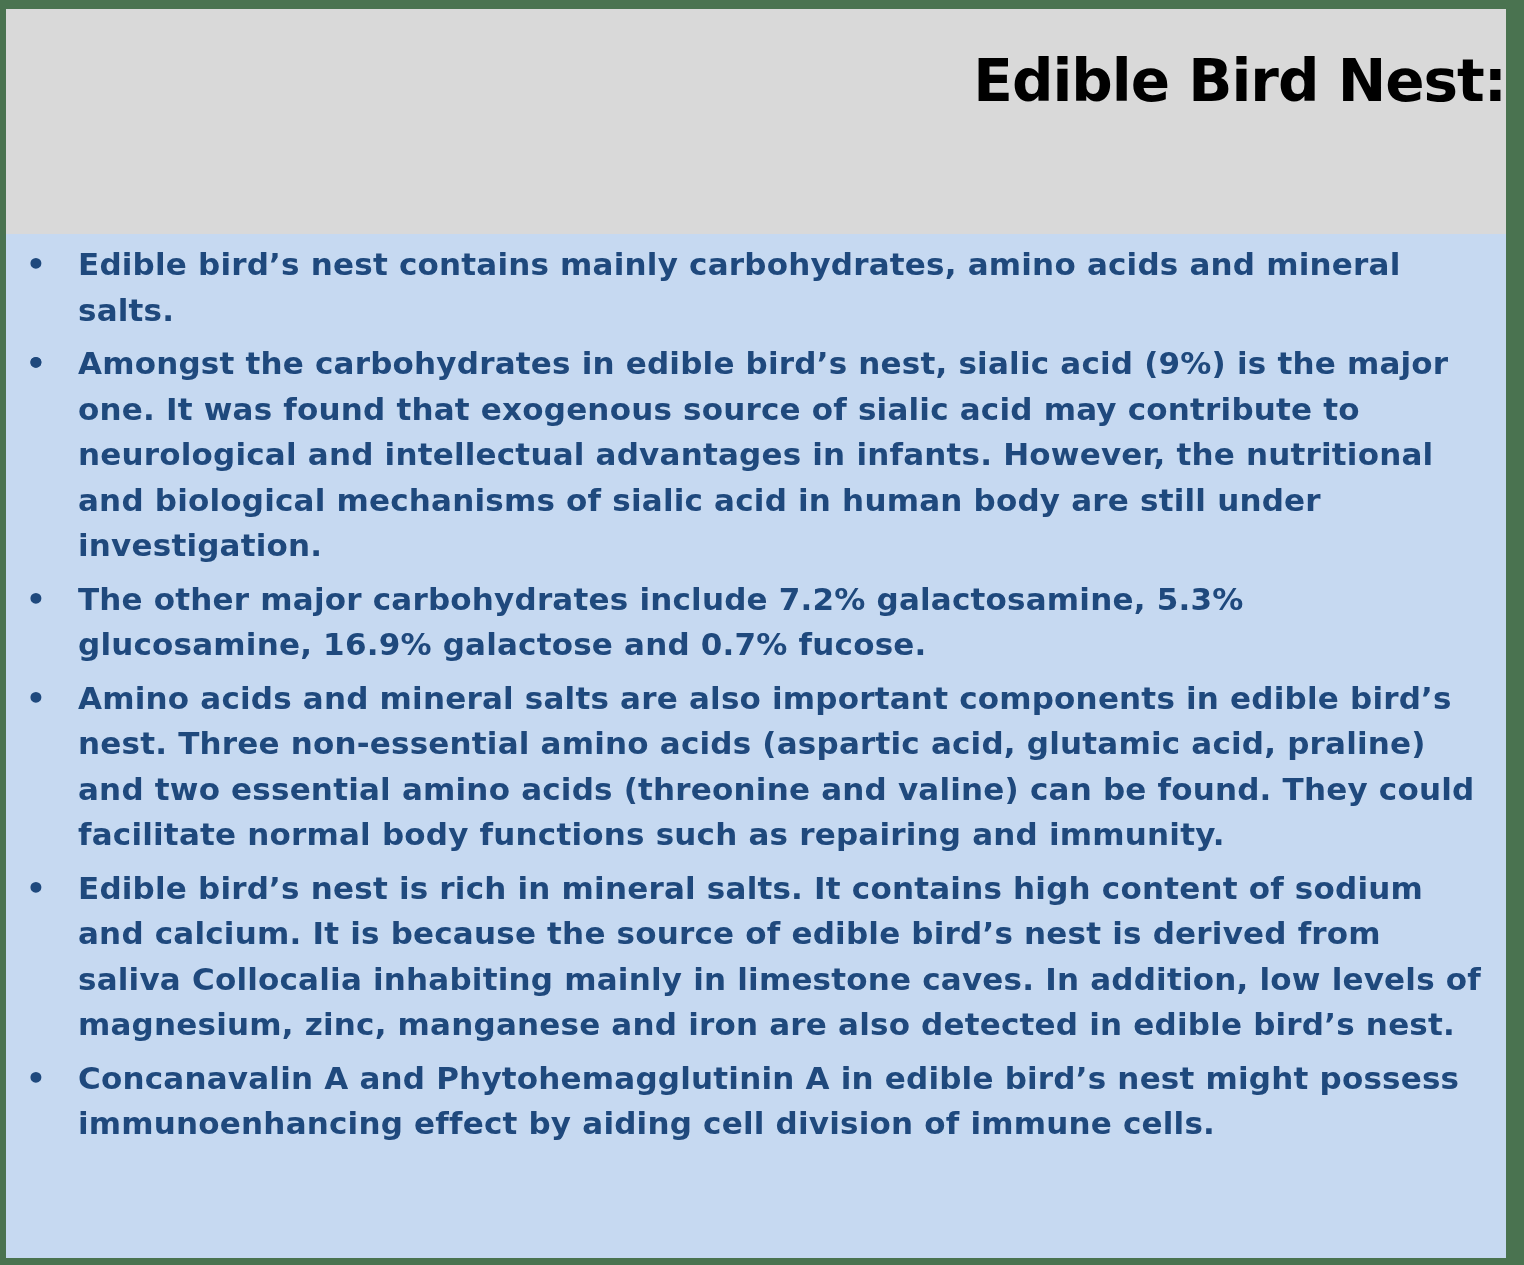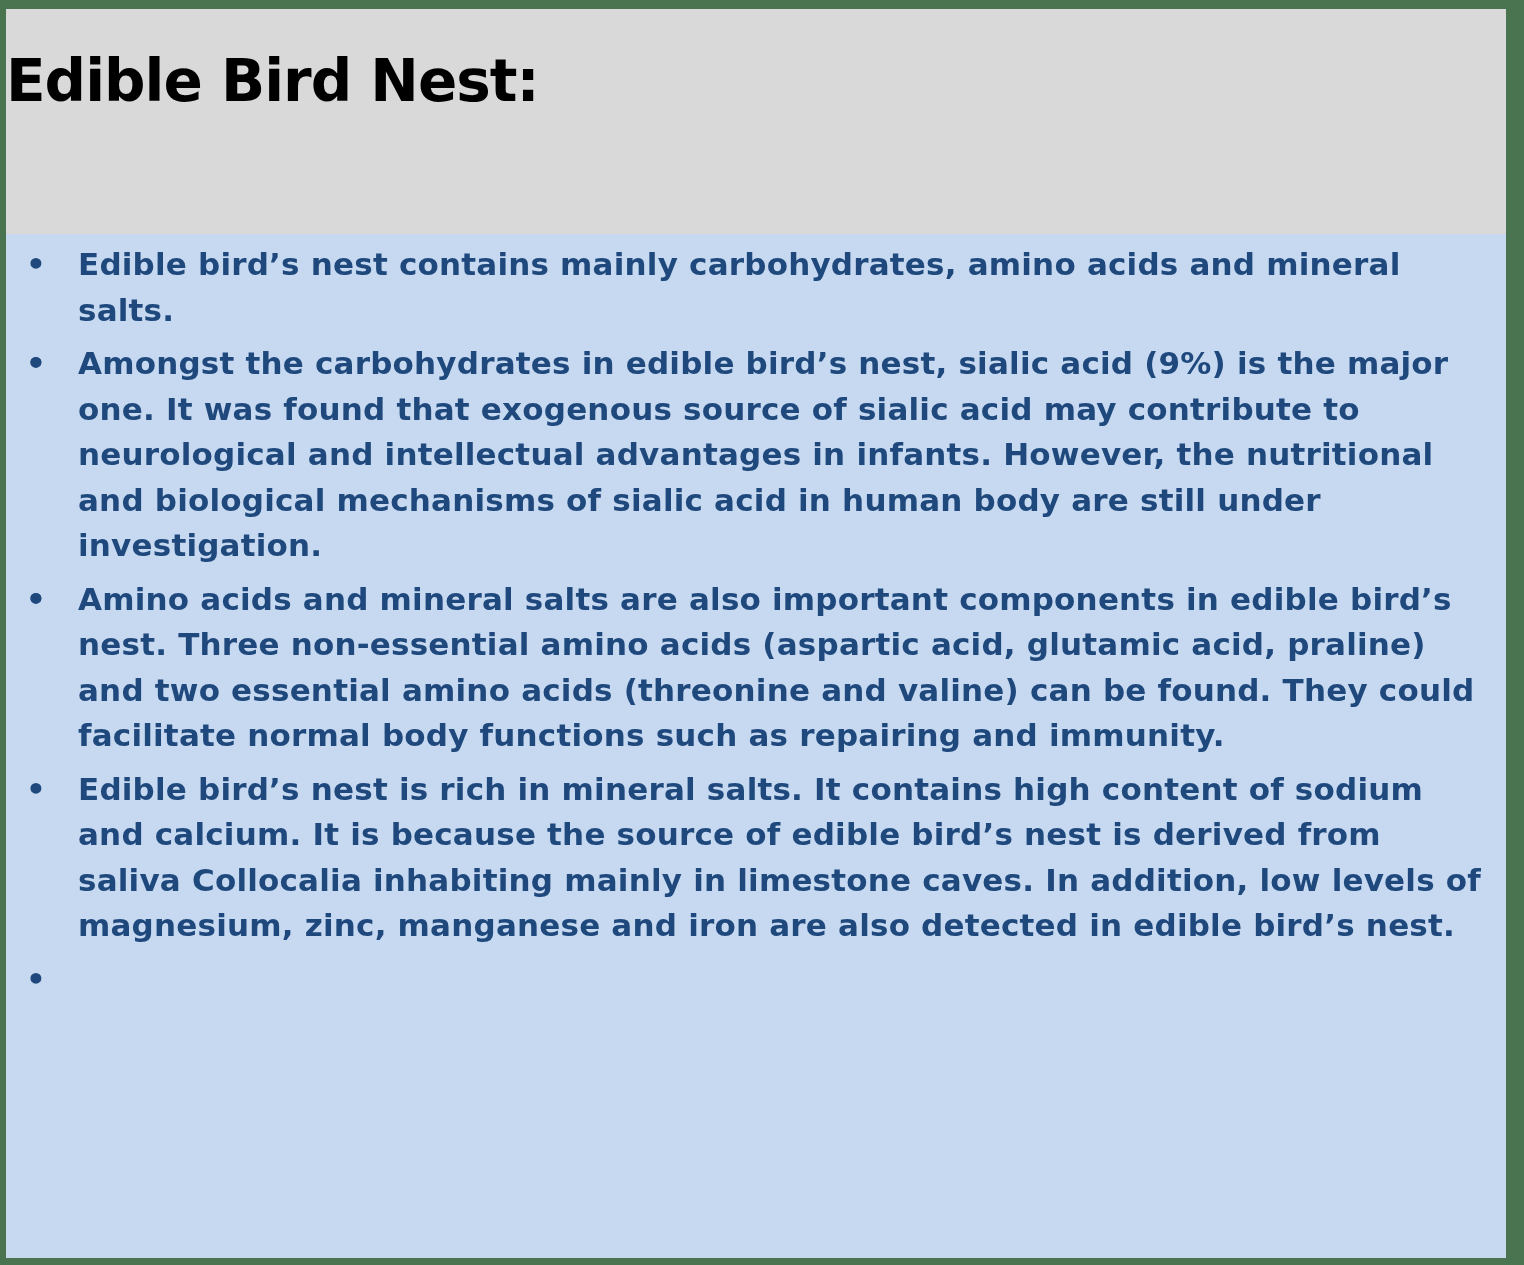--- a/index.html
+++ b/index.html
@@ -21,21 +21,21 @@
       height: 1249px;
       background: #c6d9f1;
     }
     .header {
       position: absolute;
       left: 0;
       top: 0;
       width: 1500px;
       height: 225px;
       background: #d9d9d9;
-      text-align: left;
+      text-align: right;
       color: #000000;
       font-family: "DejaVu Sans", "Liberation Sans", sans-serif;
       font-weight: bold;
     }
     .title-line {
       display: block;
       font-size: 58px;
       line-height: 80px;
       letter-spacing: -1px;
       white-space: nowrap;
@@ -91,27 +91,29 @@
       </li>
       <li>
         <span class="bullet">•</span>
       </li>
       <li>
         <span class="bullet">•</span>
         <span>Amongst the carbohydrates in edible bird’s nest, sialic acid (9%) is the major one. It was found that exogenous source of sialic acid may contribute to neurological and intellectual advantages in infants. However, the nutritional and biological mechanisms of sialic acid in human body are still under investigation.</span>
       </li>
       <li>
         <span class="bullet">•</span>
+        <span>The other major carbohydrates include 7.2% galactosamine, 5.3% glucosamine, 16.9% galactose and 0.7% fucose.</span>
       </li>
       <li>
         <span class="bullet">•</span>
         <span>Amino acids and mineral salts are also important components in edible bird’s nest. Three non-essential amino acids (aspartic acid, glutamic acid, praline) and two essential amino acids (threonine and valine) can be found. They could facilitate normal body functions such as repairing and immunity.</span>
       </li>
       <li>
         <span class="bullet">•</span>
         <span>Edible bird’s nest is rich in mineral salts. It contains high content of sodium and calcium. It is because the source of edible bird’s nest is derived from saliva Collocalia inhabiting mainly in limestone caves. In addition, low levels of magnesium, zinc, manganese and iron are also detected in edible bird’s nest.</span>
       </li>
       <li>
         <span class="bullet">•</span>
+        <span>Concanavalin A and Phytohemagglutinin A in edible bird’s nest might possess immunoenhancing effect by aiding cell division of immune cells.</span>
       </li>
     </ul>
   </div>
 </div>
 
 </body></html>

